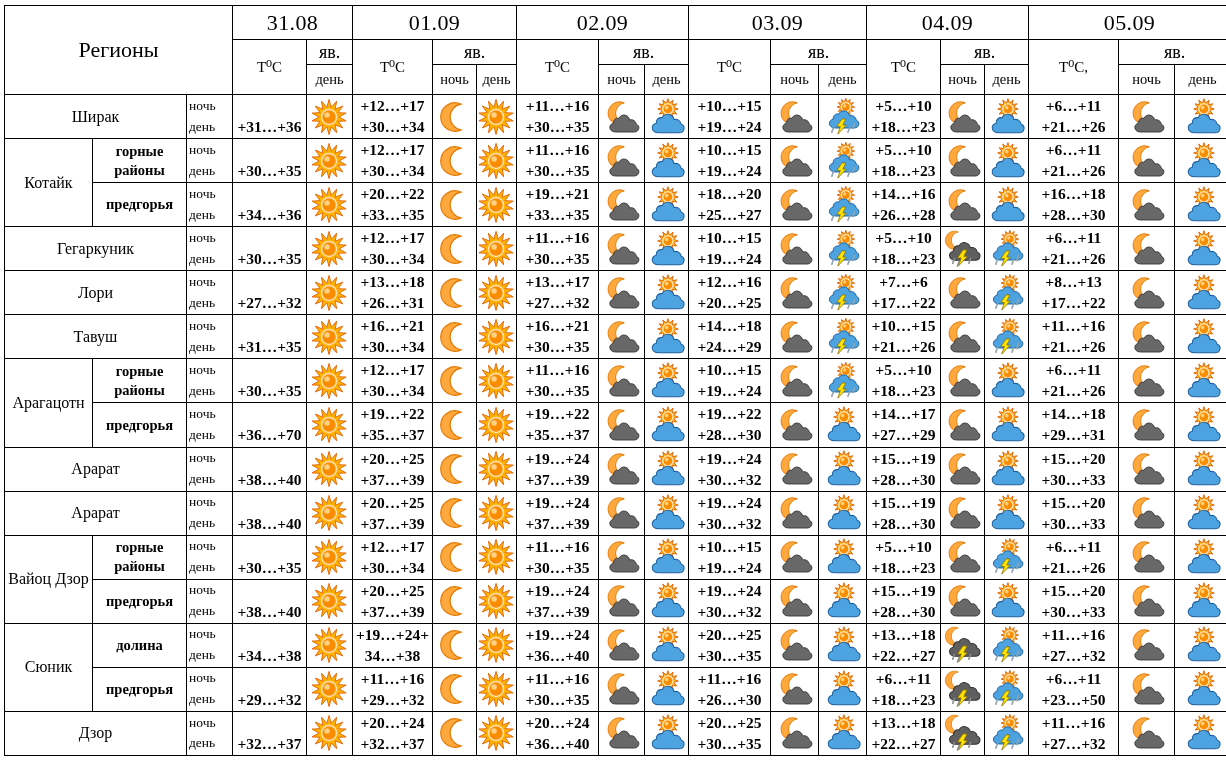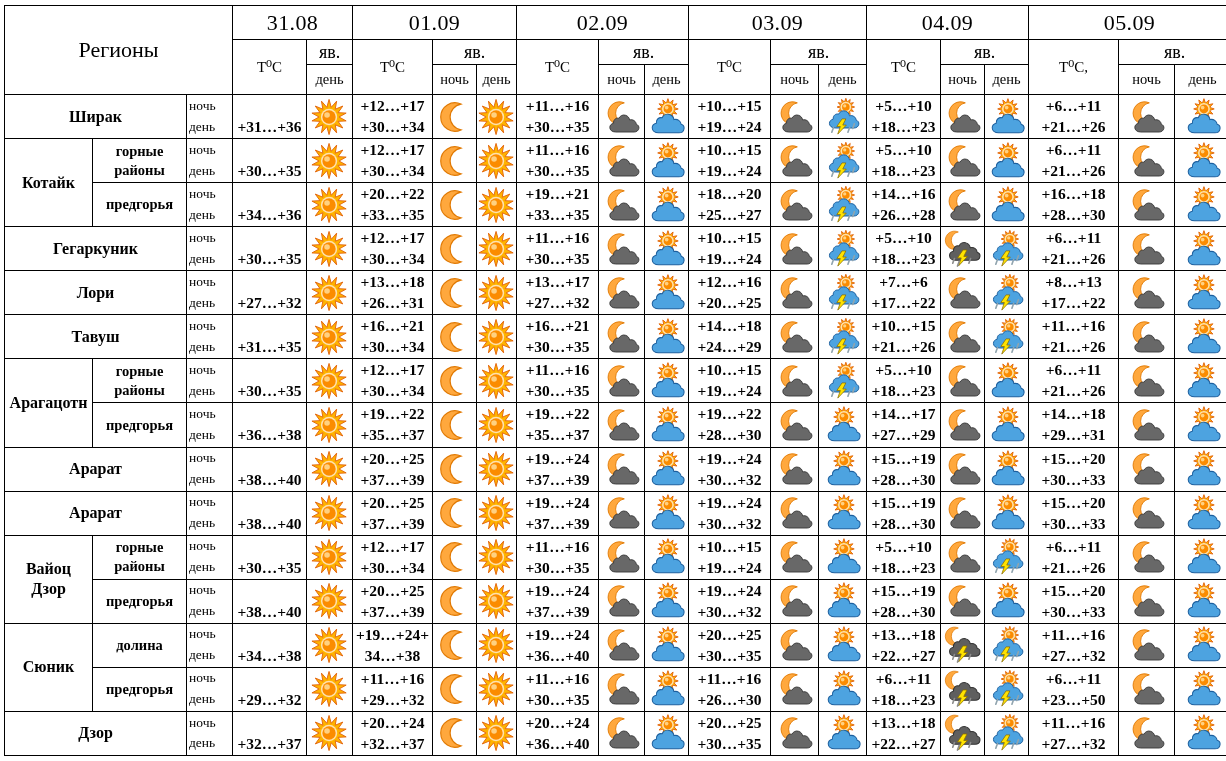--- a/index.html
+++ b/index.html
@@ -15,21 +15,21 @@
   th { font-weight: normal; }
   thead tr.r-date { height: 34px; }
   thead tr.r-yav  { height: 25px; }
   thead tr.r-nd   { height: 30px; }
   tbody tr { height: 44px; }
   .regions { font-size: 22px; }
   .date    { font-size: 22px; letter-spacing: .4px; margin-top: 46px; }
   .tc      { font-size: 15px; text-align: center; }
   .yav     { font-size: 18px; }
   .ndh     { font-size: 14.5px; }
-  .region  { font-weight: bold; font-size: 16px; line-height: 1.25; padding: 0 2px; }
+  .region  { font-weight: normal; font-size: 16px; line-height: 1.25; padding: 0 2px; }
   .sub     { font-weight: bold; font-size: 14.5px; line-height: 1.3; padding: 0 2px; }
   .dn      { font-size: 13.5px; }
   .dn div  { text-align: left; padding-left: 2px; line-height: 1.55; }
   .temp    { font-weight: bold; font-size: 15.5px; }
   .temp div{ height: 21px; display: flex; align-items: center; justify-content: center; white-space: nowrap; }
   .ic .wicon { display: inline-block; line-height: 0; }
   .ic svg  { width: 40px; height: 38px; vertical-align: middle; }
 </style>
 </head>
 <body>
@@ -1000,21 +1000,21 @@
               </svg></span></td>
         </tr>
         <tr>
           <td class="sub">предгорья</td>
           <td class="dn">
             <div>ночь</div>
             <div>день</div>
           </td>
           <td class="temp">
             <div></div>
-            <div>+36…+38</div>
+            <div>+36…+70</div>
           </td>
           <td class="ic"><span class="wicon"><svg viewBox="0 0 42 40" xmlns="http://www.w3.org/2000/svg">
                 <polygon points="20.0,1.5 22.3,9.8 28.0,3.3 26.5,11.8 34.5,8.5 29.5,15.4 38.0,15.9 30.5,20.0 38.0,24.1 29.5,24.6 34.5,31.5 26.5,28.2 28.0,36.7 22.3,30.2 20.0,38.5 17.7,30.2 12.0,36.7 13.5,28.2 5.5,31.5 10.5,24.6 2.0,24.1 9.5,20.0 2.0,15.9 10.5,15.4 5.5,8.5 13.5,11.8 12.0,3.3 17.7,9.8" fill="#FFB300" stroke="#E3650D" stroke-width="1" stroke-linejoin="round"></polygon>
                 <circle cx="20" cy="20" r="8.6" fill="#FFE2B0"></circle>
                 <circle cx="20" cy="20" r="7" fill="#FB8C00"></circle>
                 <circle cx="17.9" cy="17.9" r="2.94" fill="#FFD180"></circle>
               </svg></span></td>
           <td class="temp">
             <div>+19…+22</div>
             <div>+35…+37</div>

